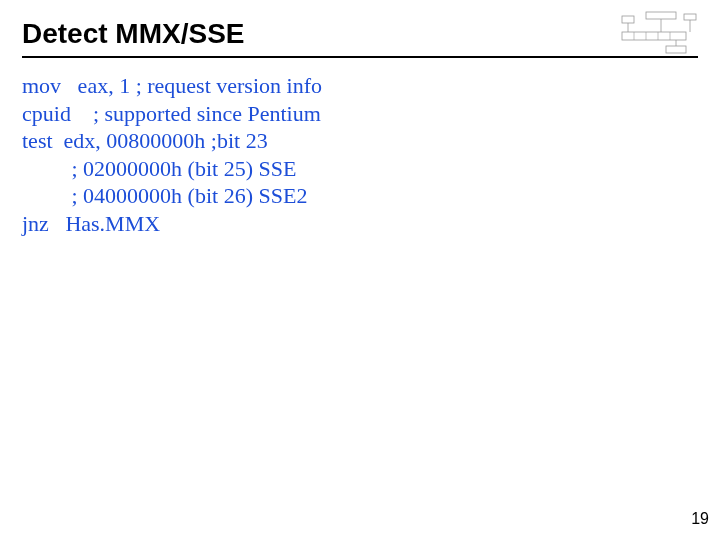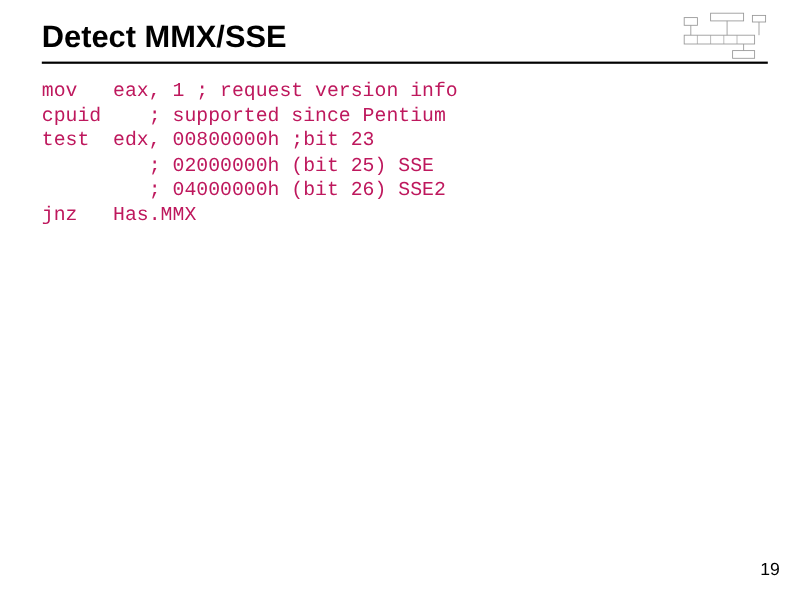--- a/index.html
+++ b/index.html
@@ -8,21 +8,21 @@
       box-sizing: border-box;
     }
     body {
       width: 720px;
       height: 540px;
       background: #ffffff;
       font-family: Arial, Helvetica, sans-serif;
       position: relative;
     }
     .slide {
-      padding: 18px 22px 0 38px;
+      padding: 18px 22px 0 22px;
       position: relative;
       height: 100%;
     }
     .title {
       font-size: 28px;
       font-weight: bold;
       color: #000000;
       border-bottom: 2px solid #000000;
       padding-bottom: 6px;
       margin-bottom: 14px;
@@ -32,25 +32,25 @@
       top: 10px;
       right: 22px;
       width: 78px;
       height: 46px;
     }
     .icon svg {
       width: 100%;
       height: 100%;
     }
     .code {
-      font-family: Liberation Mono, monospace;
-      font-size: 18px;
+      font-family: Liberation Serif, serif;
+      font-size: 22px;
       line-height: 1.25;
       white-space: pre;
-      color: #be185d;
+      color: #1d4ed8;
     }
     .page-number {
       position: absolute;
       bottom: 12px;
       right: 11px;
       font-size: 16px;
       color: #000000;
     }
   </style>
 </head>

